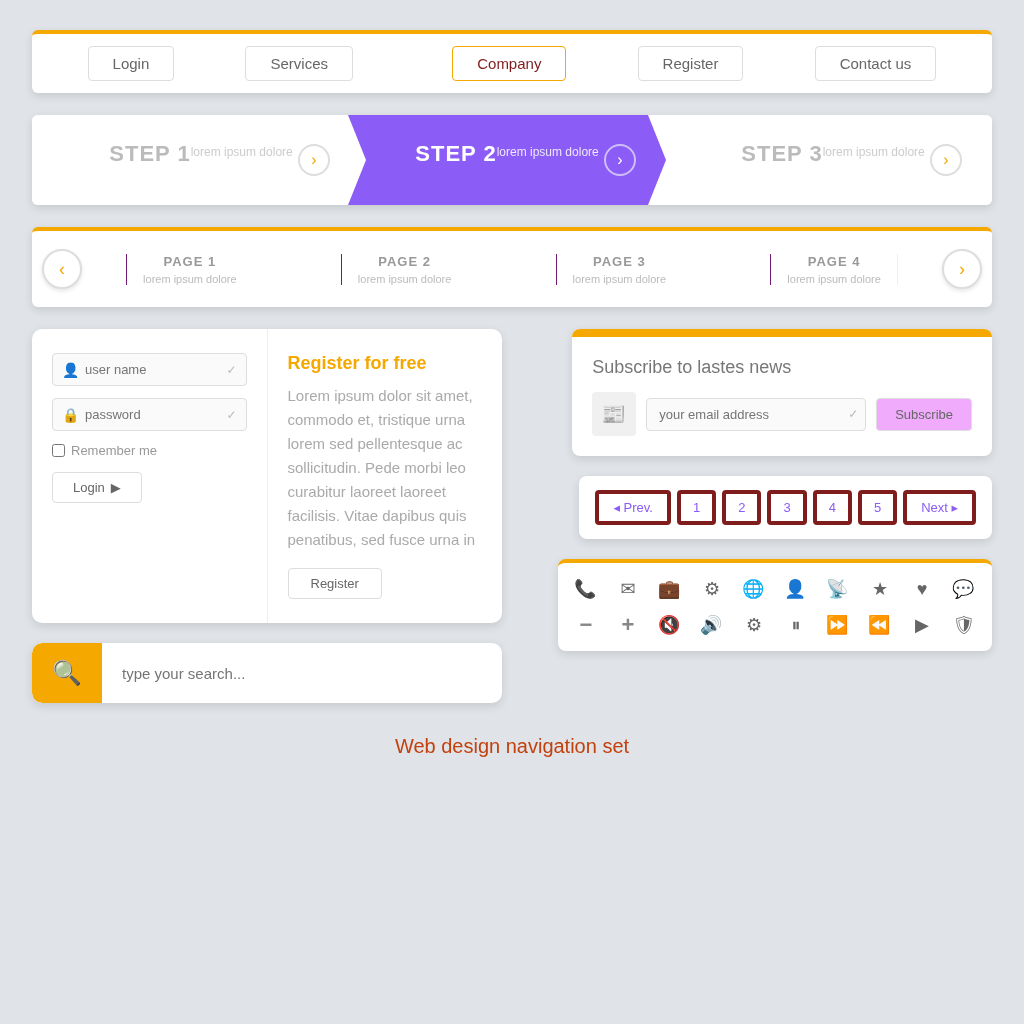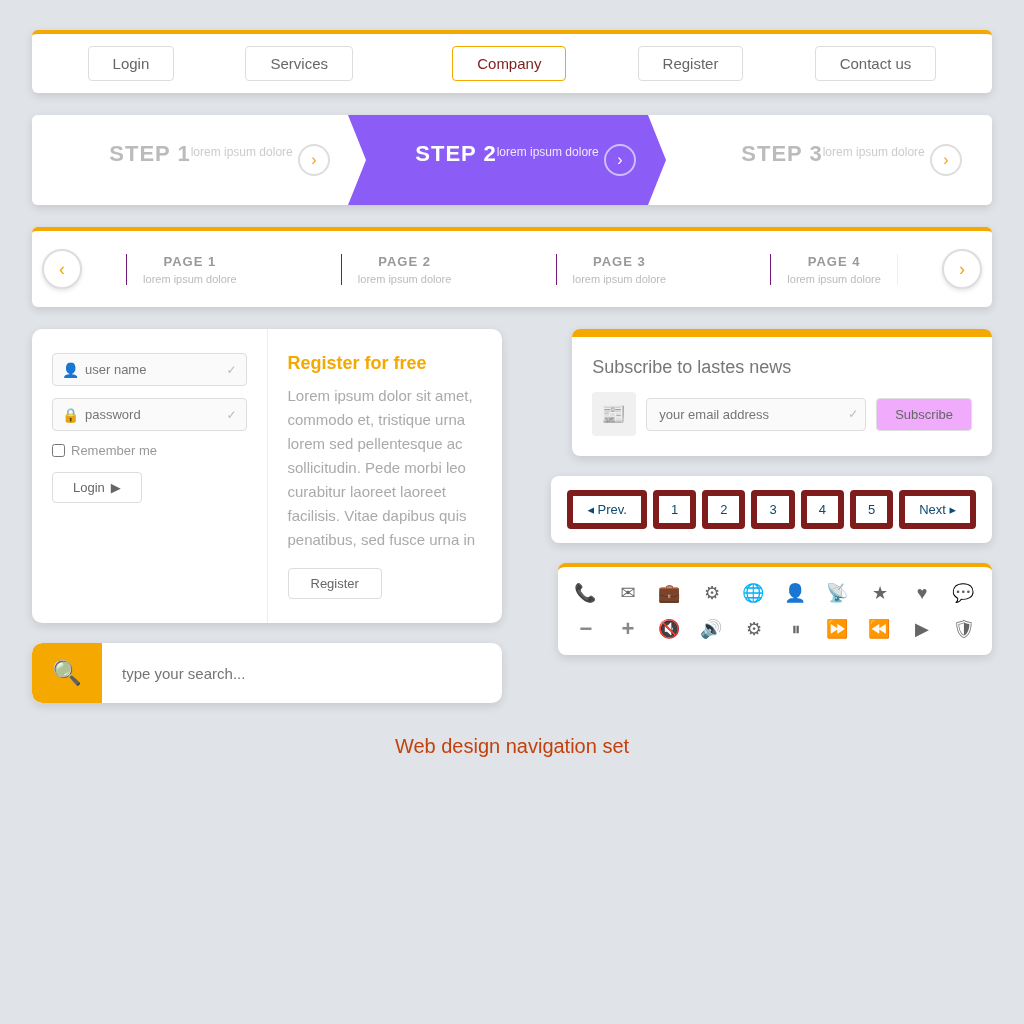--- a/index.html
+++ b/index.html
@@ -382,26 +382,26 @@
     .pagination-box {
       background: white;
       border-radius: 8px;
       box-shadow: 0 3px 10px rgba(0,0,0,0.12);
       padding: 14px 16px;
       display: flex;
       align-items: center;
       gap: 6px;
     }
     .page-btn {
-      border: 6px solid #7f1d1d;
+      border: 4px solid #7f1d1d;
       background: white;
       border-radius: 4px;
       padding: 6px 12px;
       font-size: 13px;
-      color: #0c4a6e;
+      color: #8b5cf6;
       cursor: pointer;
       min-width: 36px;
       text-align: center;
     }
     .page-btn.prev-next {
       padding: 6px 14px;
     }
 
     
     .icon-bar {

